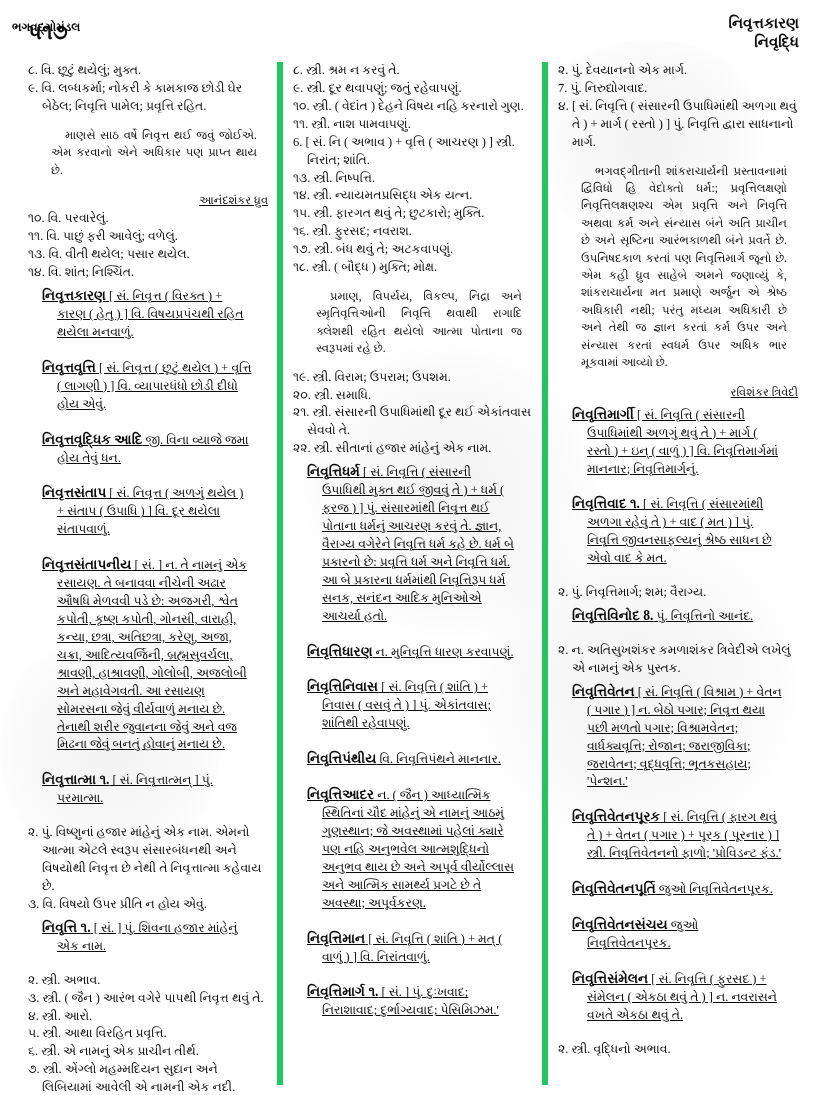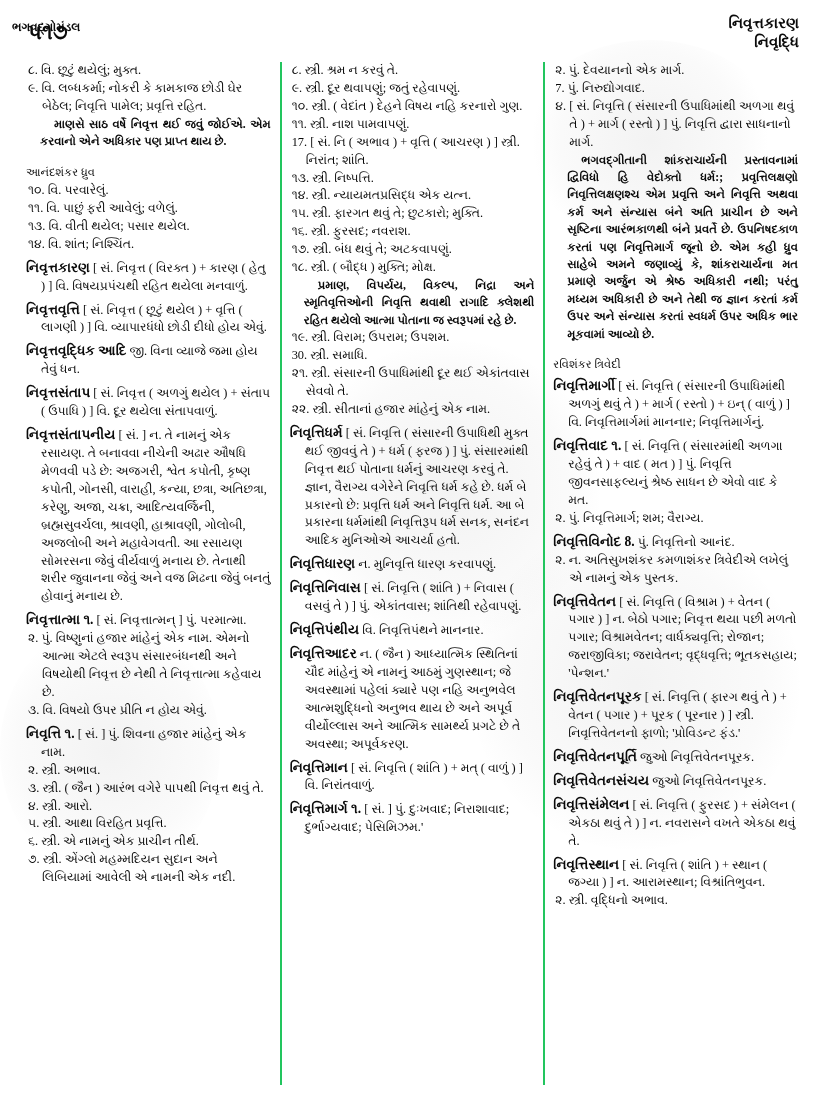--- a/index.html
+++ b/index.html
@@ -45,43 +45,43 @@
     display:flex;
   }
   .col{
     flex:1 1 0;
     padding:0 9px 0 8px;
     font-size:12.4px;
     line-height:1.445;
     text-align:left;
   }
   .col.c1{padding-left:4px;}
-  .col.rule{border-right:2px solid #22c55e;}
+  .col.rule{border-right:6px solid #22c55e;}
 
   .entry{margin:0 0 1px 0;}
   .entry.gap{margin-top:4px;}
 
   
   .sense{
     padding-left:16px;text-indent:-14px;margin:0;
   }
 
   
   .head{
-    padding-left:15px;text-indent:-15px;margin:0;
+    padding-left:15px;text-indent:-15px;margin:16px;text-decoration:underline;
   }
   .hw{font-weight:bold;font-size:13.6px;}
 
   
   .quote{
-    margin:0;padding-left:14px;text-indent:14px;
-    font-size:11.6px;line-height:1.5;text-align:justify;font-weight:bold;
+    margin:11px;padding-left:14px;text-indent:14px;
+    font-size:11.6px;line-height:1.5;text-align:justify;
   }
   .attrib{
-    margin:13px 0 2px 0;text-align:left;font-size:11.4px;
+    margin:13px 0 2px 0;text-align:right;font-size:11.4px;text-decoration:underline;
   }
 </style>
 </head>
 <body>
 
 <div class="watermark wm1"></div>
 <div class="watermark wm2"></div>
 <div class="watermark wm3"></div>
 <div class="watermark wm4"></div>
 
@@ -120,30 +120,30 @@
         <p class="entry sense">૪. સ્ત્રી. આરો.</p>
         <p class="entry sense">૫. સ્ત્રી. આથા વિરહિત પ્રવૃત્તિ.</p>
         <p class="entry sense">૬. સ્ત્રી. એ નામનું એક પ્રાચીન તીર્થ.</p>
         <p class="entry sense">૭. સ્ત્રી. એંગ્લો મહમ્મદિયન સુદાન અને લિબિયામાં આવેલી એ નામની એક નદી.</p>
       </div>
     <div class="col rule">
         <p class="entry sense">૮. સ્ત્રી. શ્રમ ન કરવું તે.</p>
         <p class="entry sense">૯. સ્ત્રી. દૂર થવાપણું; જતું રહેવાપણું.</p>
         <p class="entry sense">૧૦. સ્ત્રી. ( વેદાંત ) દેહને વિષય નહિ કરનારો ગુણ.</p>
         <p class="entry sense">૧૧. સ્ત્રી. નાશ પામવાપણું.</p>
-        <p class="entry sense">17. [ સં. નિ ( અભાવ ) + વૃત્તિ ( આચરણ ) ] સ્ત્રી. નિરાંત; શાંતિ.</p>
+        <p class="entry sense">6. [ સં. નિ ( અભાવ ) + વૃત્તિ ( આચરણ ) ] સ્ત્રી. નિરાંત; શાંતિ.</p>
         <p class="entry sense">૧૩. સ્ત્રી. નિષ્પત્તિ.</p>
         <p class="entry sense">૧૪. સ્ત્રી. ન્યાયમતપ્રસિદ્ધ એક યત્ન.</p>
         <p class="entry sense">૧૫. સ્ત્રી. ફારગત થવું તે; છુટકારો; મુક્તિ.</p>
         <p class="entry sense">૧૬. સ્ત્રી. ફુરસદ; નવરાશ.</p>
         <p class="entry sense">૧૭. સ્ત્રી. બંધ થવું તે; અટકવાપણું.</p>
         <p class="entry sense">૧૮. સ્ત્રી. ( બૌદ્ધ ) મુક્તિ; મોક્ષ.</p>
         <p class="entry quote">પ્રમાણ, વિપર્યય, વિકલ્પ, નિદ્રા અને સ્મૃતિવૃત્તિઓની નિવૃત્તિ થવાથી રાગાદિ ક્લેશથી રહિત થયેલો આત્મા પોતાના જ સ્વરૂપમાં રહે છે.</p>
         <p class="entry sense">૧૯. સ્ત્રી. વિરામ; ઉપરામ; ઉપશમ.</p>
-        <p class="entry sense">30. સ્ત્રી. સમાધિ.</p>
+        <p class="entry sense">૨૦. સ્ત્રી. સમાધિ.</p>
         <p class="entry sense">૨૧. સ્ત્રી. સંસારની ઉપાધિમાંથી દૂર થઈ એકાંતવાસ સેવવો તે.</p>
         <p class="entry sense">૨૨. સ્ત્રી. સીતાનાં હજાર માંહેનું એક નામ.</p>
         <p class="entry head gap"><span class="hw">નિવૃત્તિધર્મ</span><span> [ સં. નિવૃત્તિ ( સંસારની ઉપાધિથી મુક્ત થઈ જીવવું તે ) + ધર્મ ( ફરજ ) ] પું. સંસારમાંથી નિવૃત્ત થઈ પોતાના ધર્મનું આચરણ કરવું તે. જ્ઞાન, વૈરાગ્ય વગેરેને નિવૃત્તિ ધર્મ કહે છે. ધર્મ બે પ્રકારનો છે: પ્રવૃત્તિ ધર્મ અને નિવૃત્તિ ધર્મ. આ બે પ્રકારના ધર્મમાંથી નિવૃત્તિરૂપ ધર્મ સનક, સનંદન આદિક મુનિઓએ આચર્યા હતો.</span></p>
         <p class="entry head gap"><span class="hw">નિવૃત્તિધારણ</span><span> ન. મુનિવૃત્તિ ધારણ કરવાપણું.</span></p>
         <p class="entry head gap"><span class="hw">નિવૃત્તિનિવાસ</span><span> [ સં. નિવૃત્તિ ( શાંતિ ) + નિવાસ ( વસવું તે ) ] પું. એકાંતવાસ; શાંતિથી રહેવાપણું.</span></p>
         <p class="entry head gap"><span class="hw">નિવૃત્તિપંથીય</span><span> વિ. નિવૃત્તિપંથને માનનાર.</span></p>
         <p class="entry head gap"><span class="hw">નિવૃત્તિઆદર</span><span> ન. ( જૈન ) આધ્યાત્મિક સ્થિતિનાં ચૌદ માંહેનું એ નામનું આઠમું ગુણસ્થાન; જે અવસ્થામાં પહેલાં ક્યારે પણ નહિ અનુભવેલ આત્મશુદ્ધિનો અનુભવ થાય છે અને અપૂર્વ વીર્યોલ્લાસ અને આત્મિક સામર્થ્ય પ્રગટે છે તે અવસ્થા; અપૂર્વકરણ.</span></p>
         <p class="entry head gap"><span class="hw">નિવૃત્તિમાન</span><span> [ સં. નિવૃત્તિ ( શાંતિ ) + મત્ ( વાળું ) ] વિ. નિરાંતવાળું.</span></p>
         <p class="entry head gap"><span class="hw">નિવૃત્તિમાર્ગ ૧.</span><span> [ સં. ] પું. દુઃખવાદ; નિરાશાવાદ; દુર્ભાગ્યવાદ; પેસિમિઝમ.'</span></p>
       </div>
@@ -156,18 +156,17 @@
         <p class="entry head gap"><span class="hw">નિવૃત્તિમાર્ગી</span><span> [ સં. નિવૃત્તિ ( સંસારની ઉપાધિમાંથી અળગું થવું તે ) + માર્ગ ( રસ્તો ) + ઇન્ ( વાળું ) ] વિ. નિવૃત્તિમાર્ગમાં માનનાર; નિવૃત્તિમાર્ગનું.</span></p>
         <p class="entry head gap"><span class="hw">નિવૃત્તિવાદ ૧.</span><span> [ સં. નિવૃત્તિ ( સંસારમાંથી અળગા રહેવું તે ) + વાદ ( મત ) ] પું. નિવૃત્તિ જીવનસાફલ્યનું શ્રેષ્ઠ સાધન છે એવો વાદ કે મત.</span></p>
         <p class="entry sense">૨. પું. નિવૃત્તિમાર્ગ; શમ; વૈરાગ્ય.</p>
         <p class="entry head gap"><span class="hw">નિવૃત્તિવિનોદ 8.</span><span> પું. નિવૃત્તિનો આનંદ.</span></p>
         <p class="entry sense">૨. ન. અતિસુખશંકર કમળાશંકર ત્રિવેદીએ લખેલું એ નામનું એક પુસ્તક.</p>
         <p class="entry head gap"><span class="hw">નિવૃત્તિવેતન</span><span> [ સં. નિવૃત્તિ ( વિશ્રામ ) + વેતન ( પગાર ) ] ન. બેઠો પગાર; નિવૃત્ત થયા પછી મળતો પગાર; વિશ્રામવેતન; વાર્ધક્યવૃત્તિ; રોજાન; જરાજીવિકા; જરાવેતન; વૃદ્ધવૃત્તિ; ભૂતકસહાય; 'પેન્શન.'</span></p>
         <p class="entry head gap"><span class="hw">નિવૃત્તિવેતનપૂરક</span><span> [ સં. નિવૃત્તિ ( ફારગ થવું તે ) + વેતન ( પગાર ) + પૂરક ( પૂરનાર ) ] સ્ત્રી. નિવૃત્તિવેતનનો ફાળો; 'પ્રોવિડન્ટ ફંડ.'</span></p>
         <p class="entry head gap"><span class="hw">નિવૃત્તિવેતનપૂર્તિ</span><span> જુઓ નિવૃત્તિવેતનપૂરક.</span></p>
         <p class="entry head gap"><span class="hw">નિવૃત્તિવેતનસંચય</span><span> જુઓ નિવૃત્તિવેતનપૂરક.</span></p>
         <p class="entry head gap"><span class="hw">નિવૃત્તિસંમેલન</span><span> [ સં. નિવૃત્તિ ( ફુરસદ ) + સંમેલન ( એકઠા થવું તે ) ] ન. નવરાસને વખતે એકઠા થવું તે.</span></p>
-        <p class="entry head gap"><span class="hw">નિવૃત્તિસ્થાન</span><span> [ સં. નિવૃત્તિ ( શાંતિ ) + સ્થાન ( જગ્યા ) ] ન. આરામસ્થાન; વિશ્રાંતિભુવન.</span></p>
         <p class="entry sense">૨. સ્ત્રી. વૃદ્ધિનો અભાવ.</p>
       </div>
   </div>
 
 </div>
 
 </body></html>

